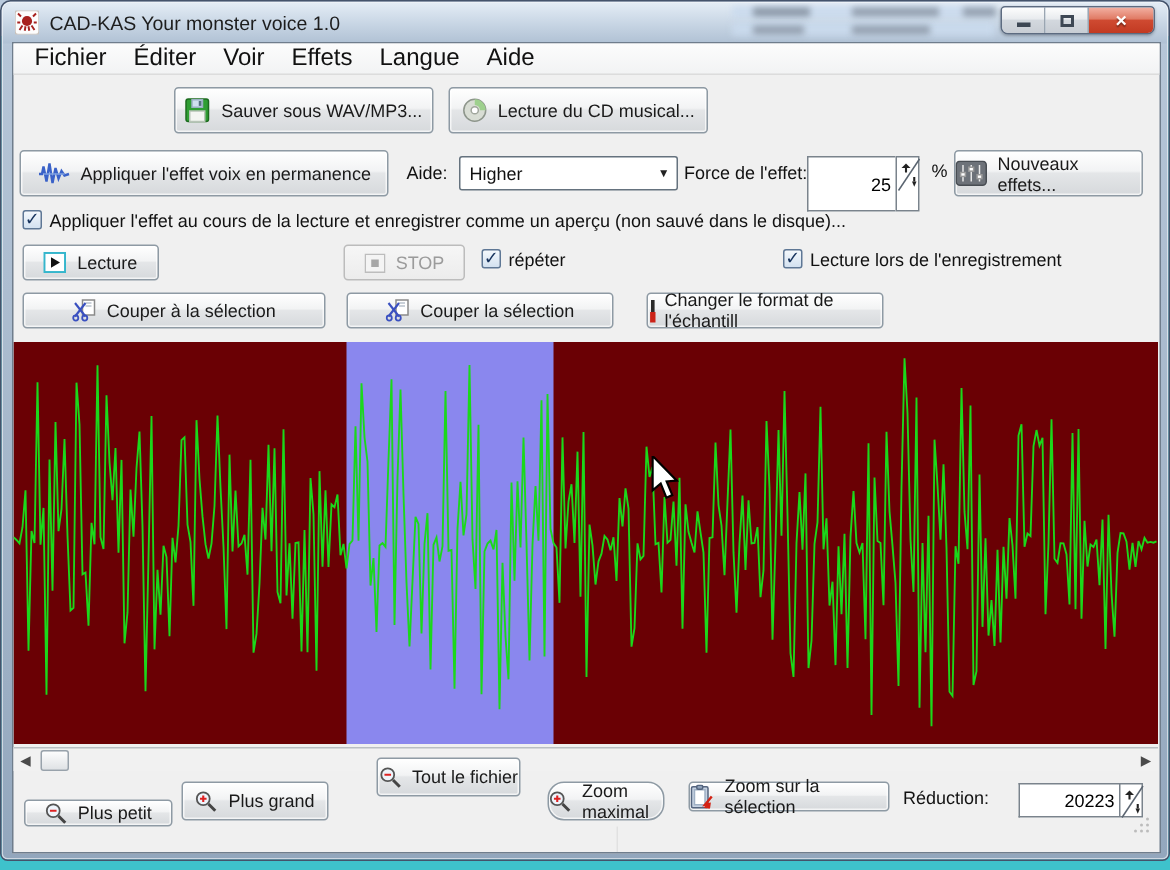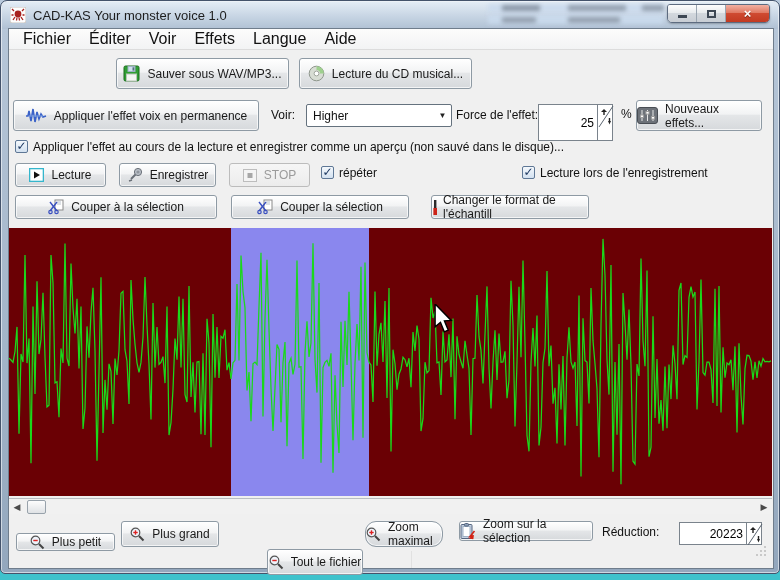--- a/index.html
+++ b/index.html
@@ -155,21 +155,21 @@
 
   <div class="btn big" style="left:12px;top:99px;width:246px;">
     <span class="icon">
       <svg width="22" height="17" viewBox="0 0 22 17">
         <path d="M1 9 L3 9 4 4 6 14 8 2 10 15 12 5 14 12 16 7 18 10 21 9" fill="none" stroke="#3a62c8" stroke-width="1.6"></path>
         <path d="M4 9 L18 9" stroke="#7fa2e2" stroke-width="1"></path>
       </svg>
     </span>
     <span>Appliquer l'effet voix en permanence</span>
   </div>
-  <span class="label" style="left:270px;top:107px;">Voir:</span>
+  <span class="label" style="left:270px;top:107px;">Aide:</span>
   <div class="combo" style="left:305px;top:103px;width:146px;">
     <span class="val">Higher</span>
     <span class="arrow">▼</span>
   </div>
   <span class="label" style="left:455px;top:107px;">Force de l'effet:</span>
   <div class="spinedit" style="left:537px;top:103px;width:75px;">
     <input value="25" style="">
     <span class="spinbtn">
       <svg width="16" height="23" viewBox="0 0 16 23">
         <line x1="15" y1="1" x2="1" y2="22" stroke="#5a6470"></line>
@@ -205,31 +205,20 @@
 
   <div class="btn small" style="left:14px;top:162px;width:91px;">
     <span class="icon">
       <svg width="15" height="14" viewBox="0 0 15 14">
         <rect x="0.5" y="0.5" width="14" height="13" fill="#fff" stroke="#35b6cc" stroke-width="1.6"></rect>
         <path d="M5 3.5 L11 7 L5 10.5 Z" fill="#111"></path>
       </svg>
     </span>
     <span>Lecture</span>
   </div>
-  <div class="btn small" style="left:118px;top:162px;width:97px;">
-    <span class="icon">
-      <svg width="16" height="16" viewBox="0 0 16 16">
-        <line x1="4" y1="12" x2="10" y2="6" stroke="#6a7078" stroke-width="2"></line>
-        <circle cx="11" cy="5" r="3.6" fill="#b9bfc7" stroke="#6a7078"></circle>
-        <circle cx="11" cy="5" r="1.6" fill="#8f959d"></circle>
-        <path d="M2 14 L5 13" stroke="#6a7078" stroke-width="1.6"></path>
-      </svg>
-    </span>
-    <span>Enregistrer</span>
-  </div>
   <div class="btn small disabled" style="left:228px;top:162px;width:81px;">
     <span class="icon">
       <svg width="14" height="13" viewBox="0 0 14 13">
         <rect x="0.5" y="0.5" width="13" height="12" fill="#f4f4f4" stroke="#bdbdbd"></rect>
         <rect x="4.5" y="4" width="5" height="5" fill="#a7a7a7"></rect>
       </svg>
     </span>
     <span>STOP</span>
   </div>
   <div class="cb-row" style="left:320px;top:165px;">
@@ -312,21 +301,21 @@
     <span class="icon">
       <svg width="15" height="15" viewBox="0 0 15 15">
         <circle cx="5.5" cy="5.5" r="4.3" fill="#eef4fb" stroke="#555" stroke-width="1.2"></circle>
         <line x1="9" y1="9" x2="13.5" y2="13.5" stroke="#444" stroke-width="2"></line>
         <line x1="3.3" y1="5.5" x2="7.7" y2="5.5" stroke="#d22" stroke-width="1.4"></line>
         <line x1="5.5" y1="3.3" x2="5.5" y2="7.7" stroke="#d22" stroke-width="1.4"></line>
       </svg>
     </span>
     <span>Plus grand</span>
   </div>
-  <div class="btn small" style="left:250px;top:548px;width:96px;height:26px;margin-left:16px;">
+  <div class="btn small" style="left:250px;top:504px;width:96px;height:26px;">
     <span class="icon">
       <svg width="15" height="15" viewBox="0 0 15 15">
         <circle cx="5.5" cy="5.5" r="4.3" fill="#eef4fb" stroke="#555" stroke-width="1.2"></circle>
         <line x1="9" y1="9" x2="13.5" y2="13.5" stroke="#444" stroke-width="2"></line>
         <line x1="3.3" y1="5.5" x2="7.7" y2="5.5" stroke="#d22" stroke-width="1.4"></line>
       </svg>
     </span>
     <span>Tout le fichier</span>
   </div>
   <div class="btn small" style="left:364px;top:520px;width:78px;height:26px;border-radius:11px;">

